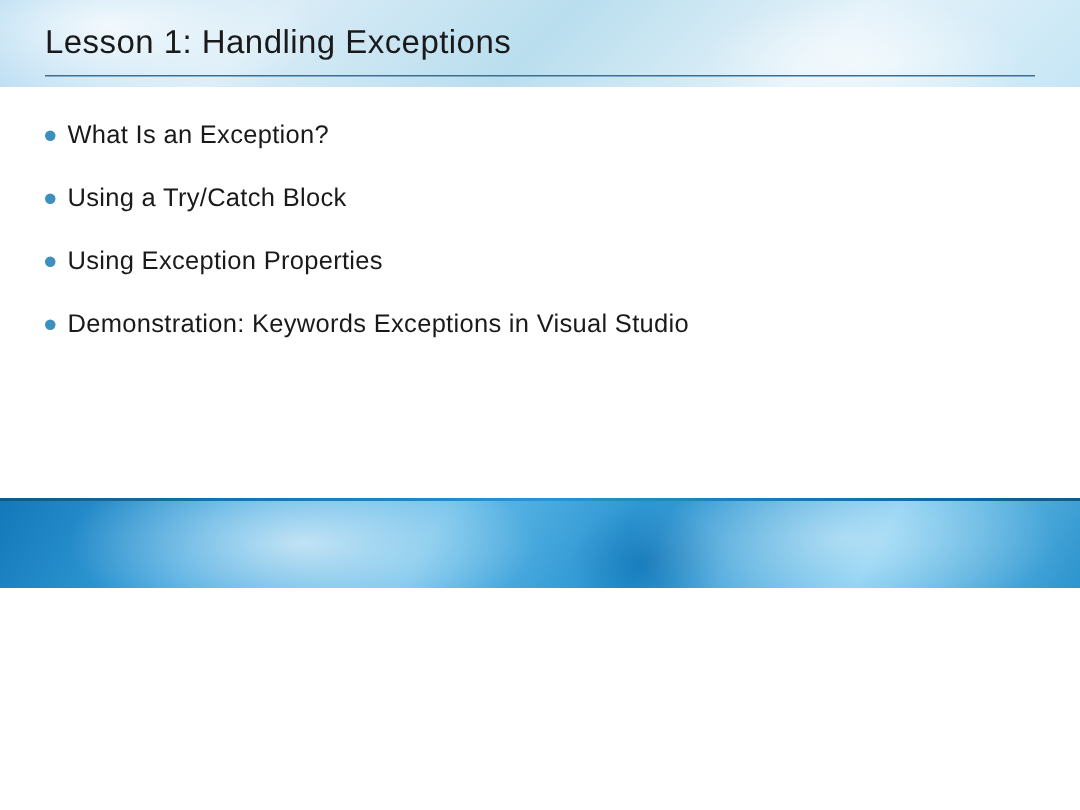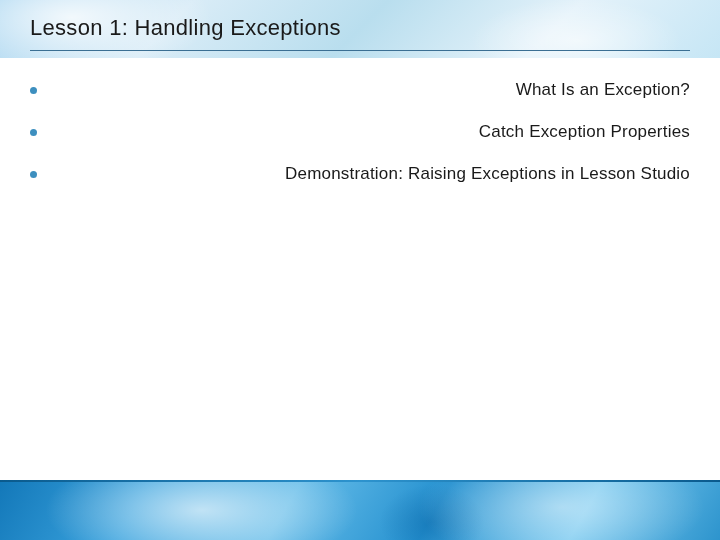--- a/index.html
+++ b/index.html
@@ -7,21 +7,21 @@
     padding: 0;
     width: 720px;
     height: 540px;
     overflow: hidden;
     font-family: Verdana, Geneva, sans-serif;
     background: #ffffff;
   }
   .slide {
     position: relative;
     width: 720px;
-    height: 540px;
+    height: 392px;
     background: #ffffff;
   }
   
   .title-band {
     position: absolute;
     top: 0;
     left: 0;
     width: 720px;
     height: 58px;
     background:
@@ -49,21 +49,20 @@
   .content {
     position: absolute;
     top: 80px;
     left: 30px;
     right: 30px;
   }
   .item {
     display: flex;
     align-items: center;
     margin-bottom: 22px;
-    justify-content: space-between;
   }
   .bullet {
     width: 7px;
     height: 7px;
     border-radius: 50%;
     background: #3d8fbf;
     margin-right: 8px;
     flex: 0 0 auto;
   }
   .item-text {
@@ -103,22 +102,26 @@
   <div class="title-underline"></div>
   <div class="title">Lesson 1: Handling Exceptions</div>
 
   <div class="content">
     <div class="item">
       <span class="bullet"></span>
       <span class="item-text">What Is an Exception?</span>
     </div>
     <div class="item">
       <span class="bullet"></span>
-      <span class="item-text">Catch Exception Properties</span>
+      <span class="item-text">Using a Try/Catch Block</span>
     </div>
     <div class="item">
       <span class="bullet"></span>
-      <span class="item-text">Demonstration: Raising Exceptions in Lesson Studio</span>
+      <span class="item-text">Using Exception Properties</span>
+    </div>
+    <div class="item">
+      <span class="bullet"></span>
+      <span class="item-text">Demonstration: Keywords Exceptions in Visual Studio</span>
     </div>
   </div>
 
   <div class="footer-band"></div>
 </div>
 
 </body></html>

